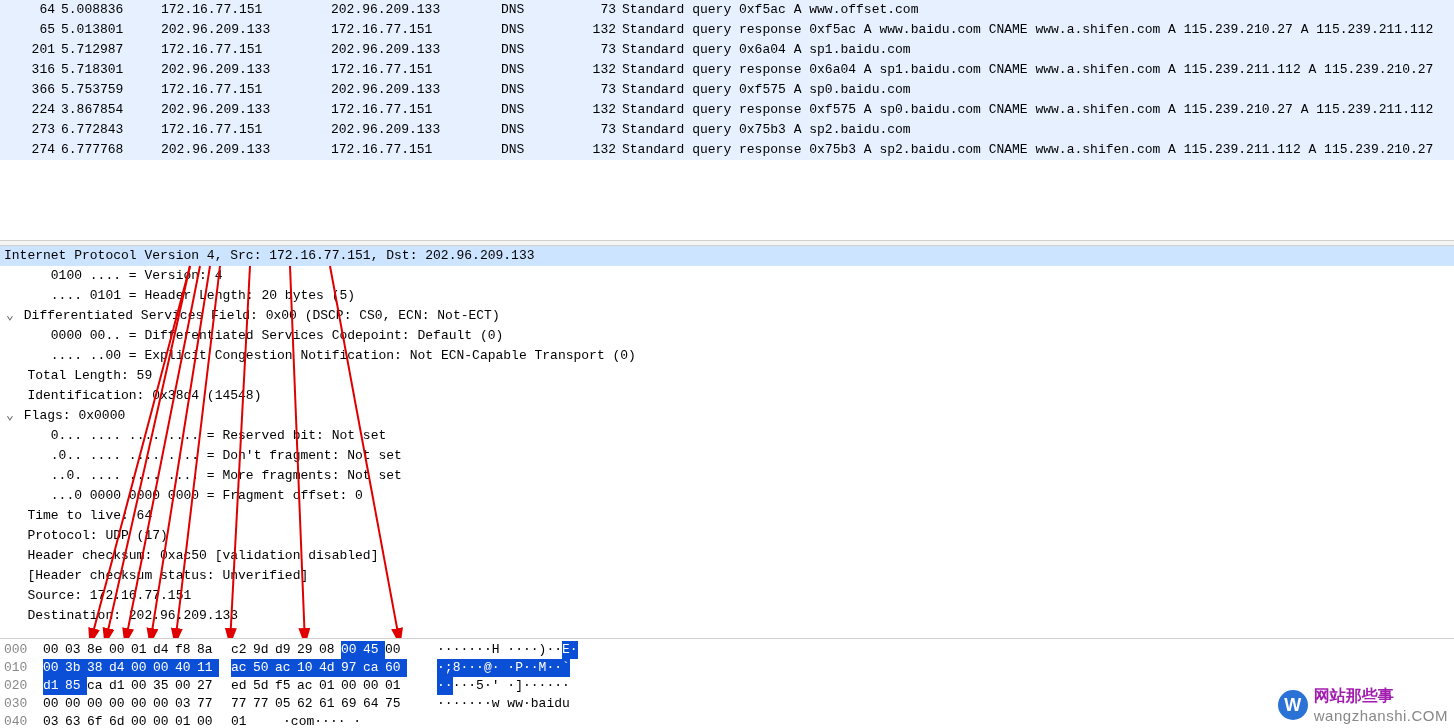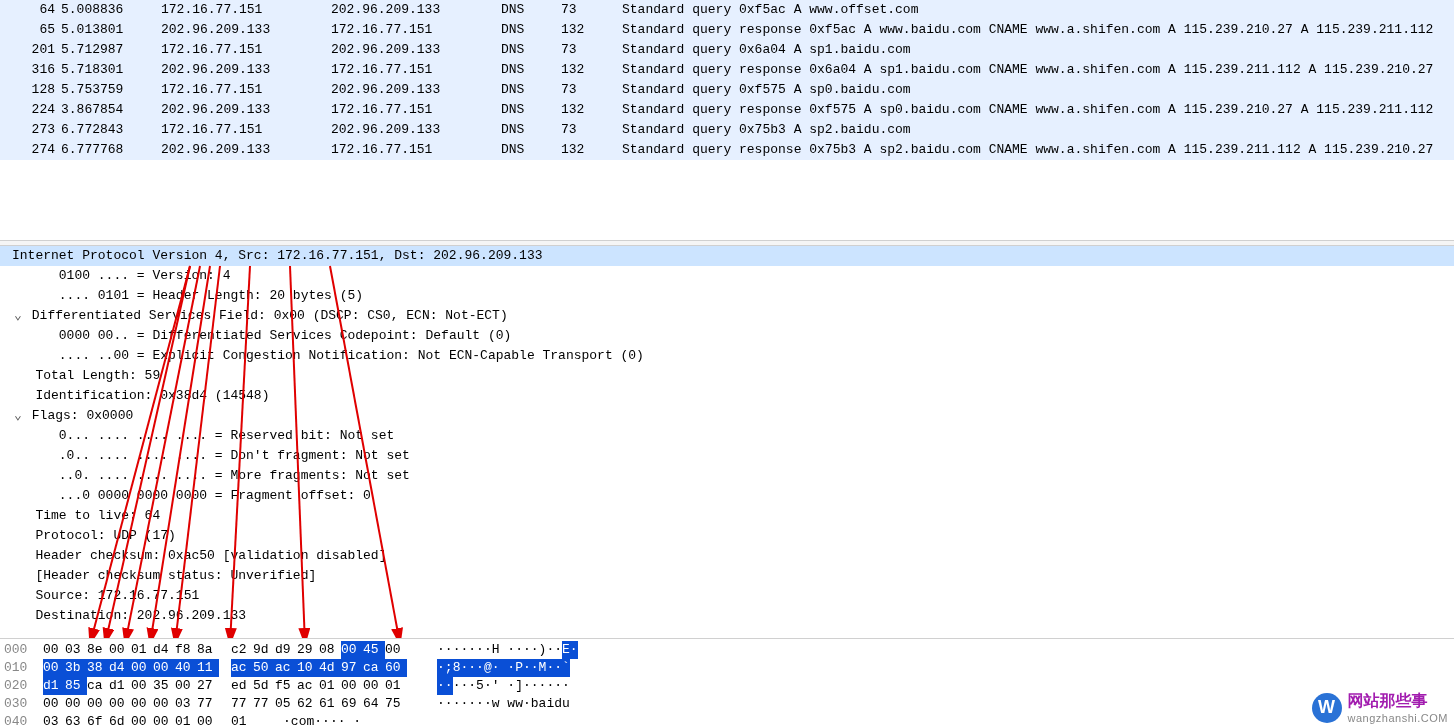--- a/index.html
+++ b/index.html
@@ -5,51 +5,51 @@
   html,body{margin:0;padding:0;font-family:"Consolas","Courier New",monospace;font-size:13px;color:#000;background:#fff;width:1454px;height:728px;overflow:hidden}
   .pane{box-sizing:border-box}
   #packet-list{height:160px;overflow:hidden}
   #packet-list .row{display:flex;white-space:pre;background:#e6f0ff;height:20px;line-height:20px}
   #packet-list .row:nth-child(even){background:#e6f0ff}
   .c-no{width:55px;text-align:right;padding-right:6px}
   .c-time{width:100px}
   .c-src{width:170px}
   .c-dst{width:170px}
   .c-proto{width:60px}
-  .c-len{width:55px;padding-right:6px}
+  .c-len{width:55px;text-align:right;padding-right:6px}
   .c-info{flex:1;overflow:hidden;text-overflow:clip}
   #blank{height:80px;background:#fff}
   .splitter{height:4px;background:#f5f5f5;border-top:1px solid #d0d0d0;border-bottom:1px solid #d0d0d0}
   #detail{background:#fff;padding:0;height:392px;overflow:hidden;position:relative}
   #detail .hdr{background:#cce4ff;padding:2px 4px}
-  #detail .ln{white-space:pre;padding:0 12px;line-height:20px}
+  #detail .ln{white-space:pre;padding:0 4px;line-height:20px}
   .toggle{display:inline-block;width:12px;text-align:center;color:#555;cursor:pointer}
   #hex{border-top:1px solid #d0d0d0;padding:2px 0;height:100px;overflow:hidden;position:relative}
   #hex .hln{white-space:pre;font-family:inherit;line-height:18px;padding:0 4px}
   .off{color:#888}
   .hexcell{display:inline-block;width:22px;text-align:left}
   .hexgap{display:inline-block;width:12px}
   .asciigap{display:inline-block;width:30px}
   .ascii{display:inline-block}
   .sel{background:#0a4fd6;color:#fff}
   #arrows{position:absolute;left:0;top:0;pointer-events:none}
   #watermark{position:absolute;right:6px;bottom:4px;display:flex;align-items:center;gap:6px;font-family:Arial,sans-serif;color:#2a72d6}
   #watermark .w{width:30px;height:30px;border-radius:50%;background:#2a72d6;color:#fff;display:flex;align-items:center;justify-content:center;font-weight:bold;font-size:18px}
   #watermark .t1{font-size:16px;font-weight:bold;color:#a21caf}
-  #watermark .t2{font-size:11px;text-align:center;color:#888;letter-spacing:.5px}
+  #watermark .t2{font-size:15px;text-align:center;color:#888;letter-spacing:.5px}
 </style>
 </head>
 <body>
 
 <div id="packet-list" class="pane">
     <div class="row"><span class="c-no">64</span><span class="c-time">5.008836</span><span class="c-src">172.16.77.151</span><span class="c-dst">202.96.209.133</span><span class="c-proto">DNS</span><span class="c-len">73</span><span class="c-info">Standard query 0xf5ac A www.offset.com</span></div>
     <div class="row"><span class="c-no">65</span><span class="c-time">5.013801</span><span class="c-src">202.96.209.133</span><span class="c-dst">172.16.77.151</span><span class="c-proto">DNS</span><span class="c-len">132</span><span class="c-info">Standard query response 0xf5ac A www.baidu.com CNAME www.a.shifen.com A 115.239.210.27 A 115.239.211.112</span></div>
     <div class="row"><span class="c-no">201</span><span class="c-time">5.712987</span><span class="c-src">172.16.77.151</span><span class="c-dst">202.96.209.133</span><span class="c-proto">DNS</span><span class="c-len">73</span><span class="c-info">Standard query 0x6a04 A sp1.baidu.com</span></div>
     <div class="row"><span class="c-no">316</span><span class="c-time">5.718301</span><span class="c-src">202.96.209.133</span><span class="c-dst">172.16.77.151</span><span class="c-proto">DNS</span><span class="c-len">132</span><span class="c-info">Standard query response 0x6a04 A sp1.baidu.com CNAME www.a.shifen.com A 115.239.211.112 A 115.239.210.27</span></div>
-    <div class="row"><span class="c-no">128</span><span class="c-time">5.753759</span><span class="c-src">172.16.77.151</span><span class="c-dst">202.96.209.133</span><span class="c-proto">DNS</span><span class="c-len">73</span><span class="c-info">Standard query 0xf575 A sp0.baidu.com</span></div>
+    <div class="row"><span class="c-no">366</span><span class="c-time">5.753759</span><span class="c-src">172.16.77.151</span><span class="c-dst">202.96.209.133</span><span class="c-proto">DNS</span><span class="c-len">73</span><span class="c-info">Standard query 0xf575 A sp0.baidu.com</span></div>
     <div class="row"><span class="c-no">224</span><span class="c-time">3.867854</span><span class="c-src">202.96.209.133</span><span class="c-dst">172.16.77.151</span><span class="c-proto">DNS</span><span class="c-len">132</span><span class="c-info">Standard query response 0xf575 A sp0.baidu.com CNAME www.a.shifen.com A 115.239.210.27 A 115.239.211.112</span></div>
     <div class="row"><span class="c-no">273</span><span class="c-time">6.772843</span><span class="c-src">172.16.77.151</span><span class="c-dst">202.96.209.133</span><span class="c-proto">DNS</span><span class="c-len">73</span><span class="c-info">Standard query 0x75b3 A sp2.baidu.com</span></div>
     <div class="row"><span class="c-no">274</span><span class="c-time">6.777768</span><span class="c-src">202.96.209.133</span><span class="c-dst">172.16.77.151</span><span class="c-proto">DNS</span><span class="c-len">132</span><span class="c-info">Standard query response 0x75b3 A sp2.baidu.com CNAME www.a.shifen.com A 115.239.211.112 A 115.239.210.27</span></div>
   </div>
 <div id="blank"></div>
 <div class="splitter"></div>
 <div id="detail" class="pane">
   <svg id="arrows" width="1454" height="392">
       <defs>
         <marker id="ah" markerWidth="10" markerHeight="10" refX="8" refY="3" orient="auto">

